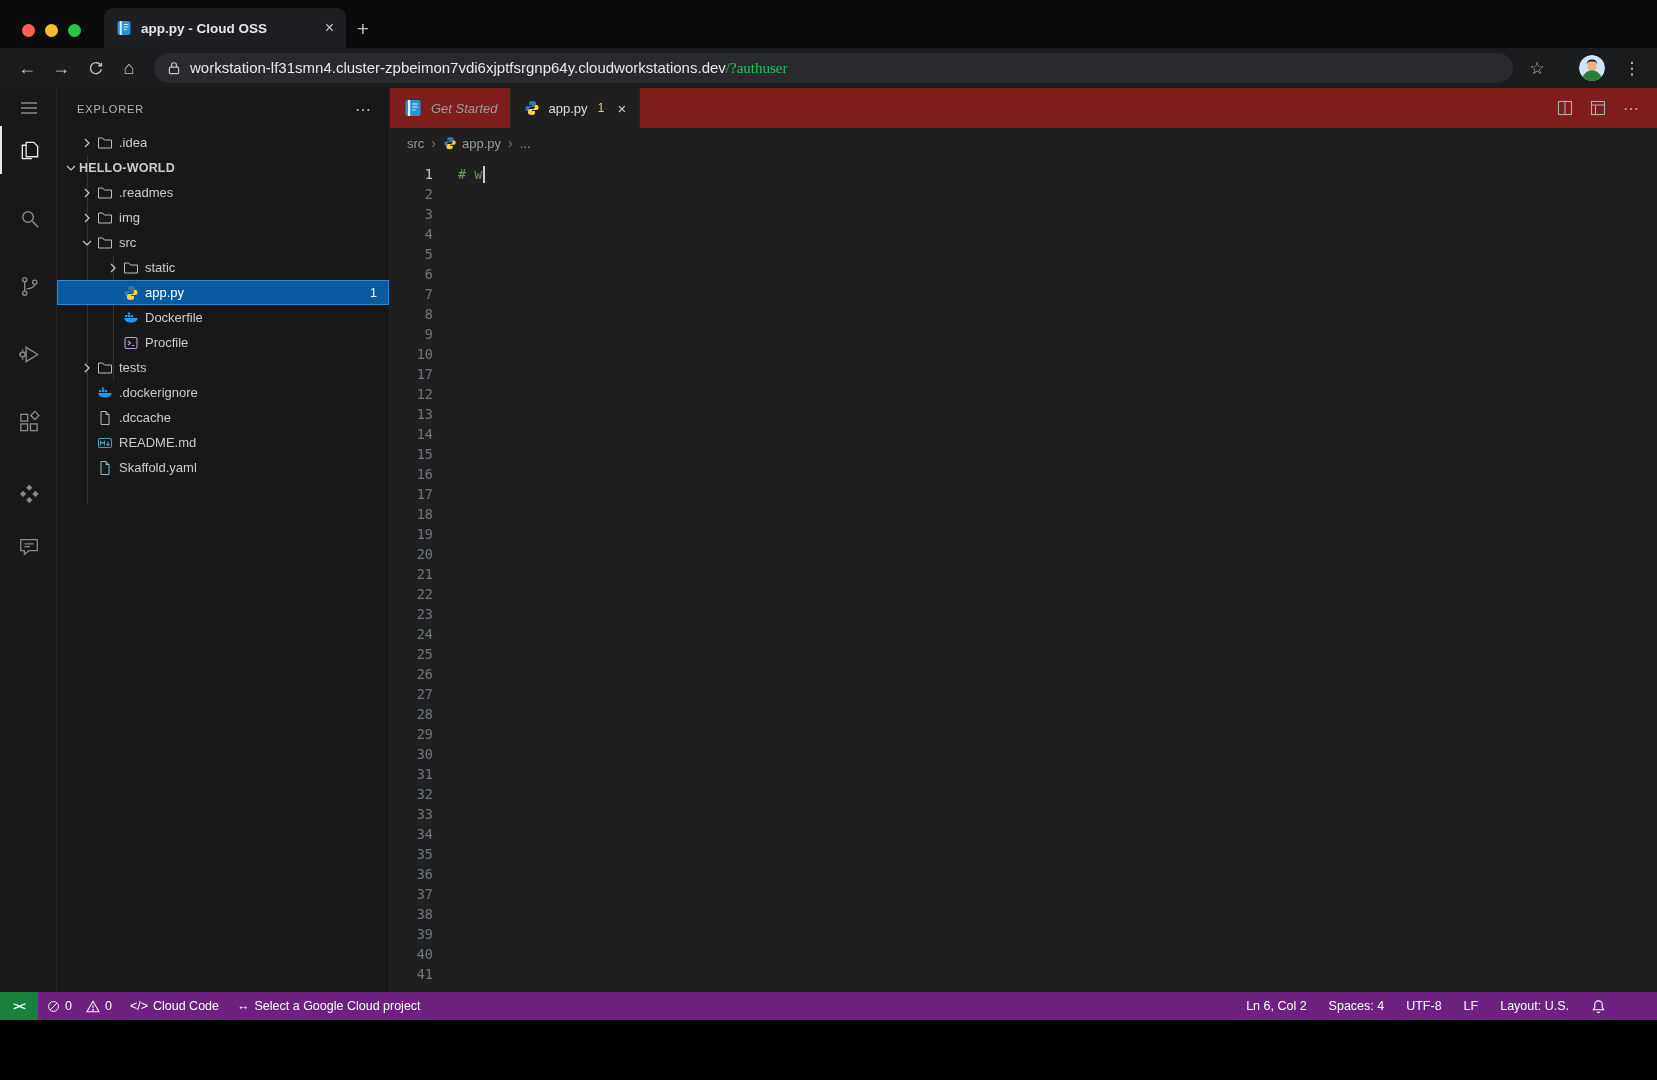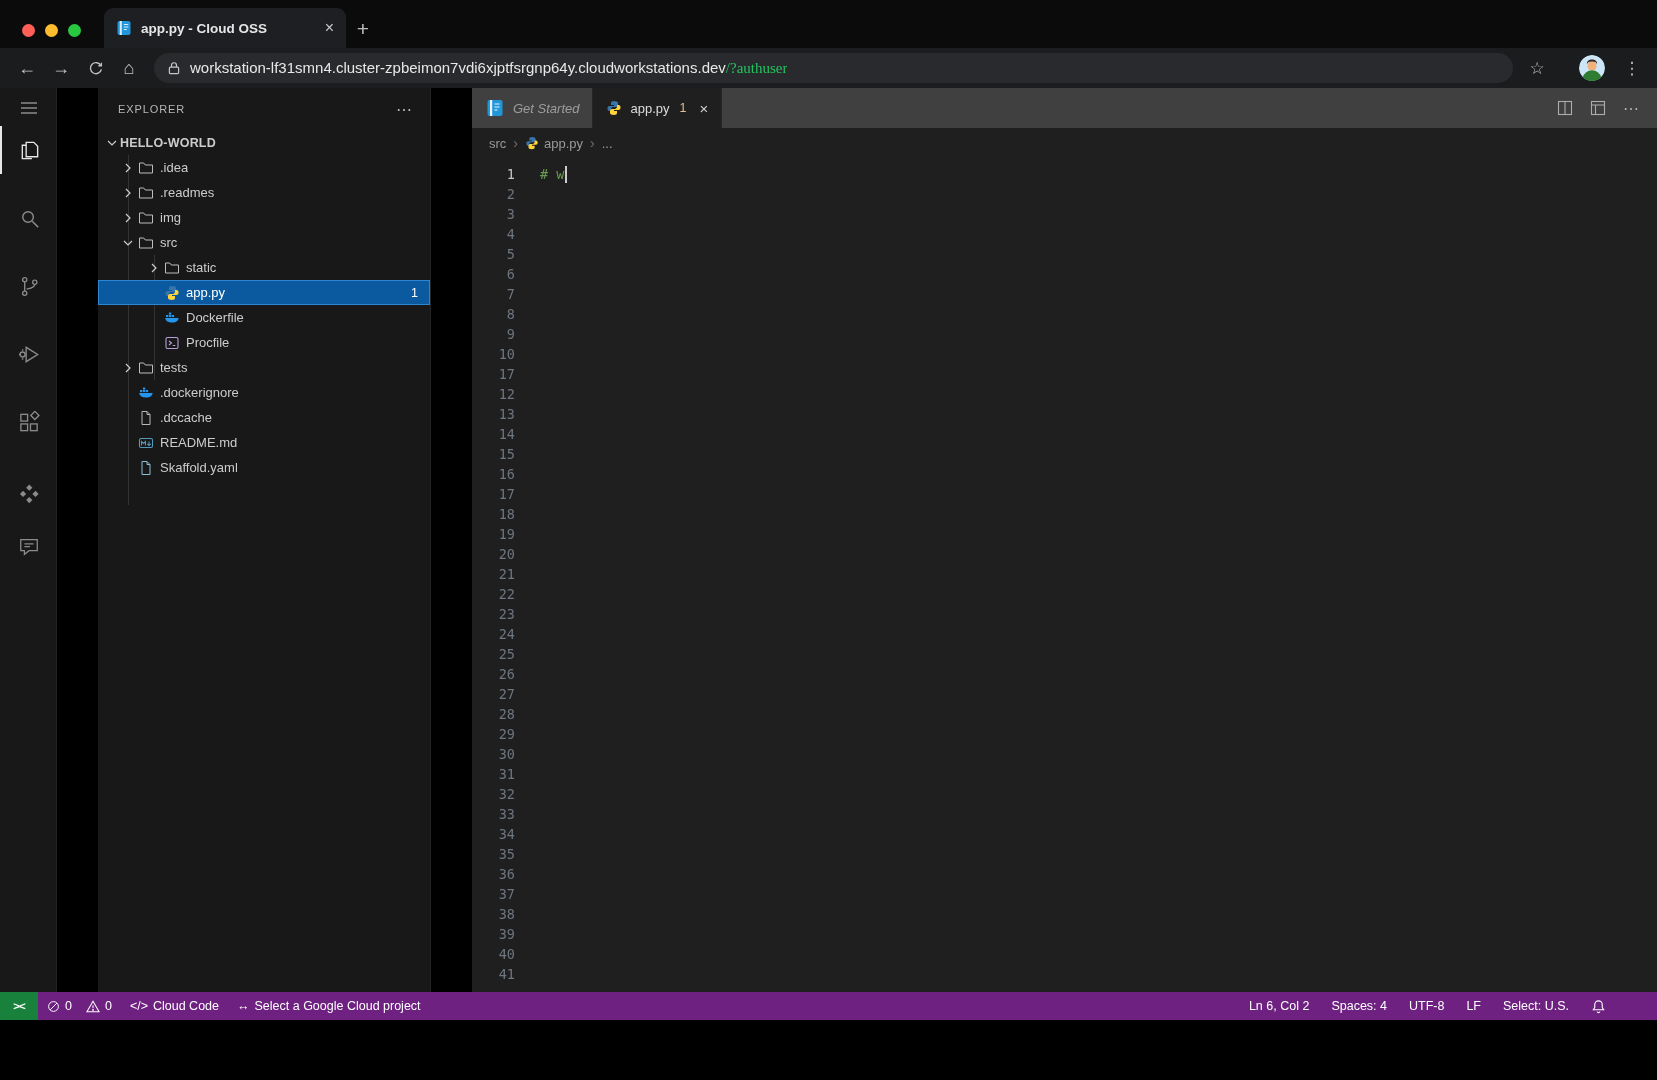--- a/index.html
+++ b/index.html
@@ -19,21 +19,21 @@
   .toolbar { height:40px; background:#1b1c1e; display:flex; align-items:center; padding:0 12px; gap:4px; flex:none; }
   .nav-btn { width:30px; height:30px; display:flex; align-items:center; justify-content:center; color:#c2c2c2; font-size:18px; cursor:pointer; flex:none; }
   .url-field { flex:1; height:30px; background:#292a2d; border-radius:15px; display:flex; align-items:center; padding:0 14px; gap:10px; margin:0 6px; min-width:0; }
   .url-text { color:#e8e8e8; font-size:15px; white-space:nowrap; overflow:hidden; }
   .url-suffix { color:#22c55e;font-family:Liberation Serif, serif; }
   .star-btn { width:28px; height:28px; display:flex; align-items:center; justify-content:center; color:#bdbdbd; font-size:17px; cursor:pointer; flex:none; }
   .avatar { width:26px; height:26px; border-radius:50%; overflow:hidden; margin:0 10px 0 24px; cursor:pointer; flex:none; }
   .kebab-btn { width:26px; height:26px; display:flex; align-items:center; justify-content:center; color:#bdbdbd; font-size:17px; cursor:pointer; flex:none; }
 
   
-  .app { flex:1; display:flex; min-height:0;gap:41px; }
+  .app { flex:1; display:flex; min-height:0; }
 
   .activity-bar { width:57px; background:#181818; border-right:1px solid #232323; display:flex; flex-direction:column; align-items:stretch; padding-top:6px; flex:none; }
   .act { height:48px; display:flex; align-items:center; justify-content:center; color:#8b8b8b; border-left:2px solid transparent; cursor:pointer; }
   .act.menu { height:28px; }
   .act + .act { margin-top:20px; }
   .act.menu + .act { margin-top:4px; }
   .act.active { color:#e7e7e7; border-left-color:#e7e7e7; }
   .act.group-gap { margin-top:25px; }
   .act.tight { margin-top:4px; }
 
@@ -47,21 +47,21 @@
   .row .twisty { width:16px; height:16px; flex:none; display:flex; align-items:center; justify-content:center; }
   .row .ficon { width:16px; height:16px; flex:none; margin:0 6px 0 2px; display:flex; align-items:center; justify-content:center; }
   .row .lbl { white-space:nowrap; overflow:hidden; }
   .d0 { padding-left:6px; } .d1 { padding-left:22px; } .d2 { padding-left:48px; }
   .row.root .lbl { font-weight:700; font-size:12.5px; letter-spacing:.2px; }
   .row.file .twisty { visibility:hidden; }
   .row.selected { background:#0b5aa0; box-shadow:inset 0 0 0 1px #2b87d3; color:#fff; }
   .row .badge { margin-left:auto; margin-right:12px; font-size:12.5px; color:#fff; }
 
   .editor-col { flex:1; display:flex; flex-direction:column; background:#1f1f1f; min-width:0; }
-  .tabbar { height:40px; background:#404040; display:flex; align-items:stretch; flex:none; }
+  .tabbar { height:40px; background:#7f1d1d; display:flex; align-items:stretch; flex:none; }
   .etab { display:flex; align-items:center; gap:8px; padding:0 13px; font-size:13px; color:#9d9d9d; border-right:1px solid #252525; cursor:pointer; }
   .etab.preview .elabel { font-style:italic; }
   .etab.active { background:#1f1f1f; color:#dcdcdc; }
   .etab .tbadge { color:#e2c08d; font-size:12.5px; margin-left:2px; }
   .etab .eclose { color:#cfcfcf; font-size:15px; margin-left:5px; }
   .tab-actions { margin-left:auto; display:flex; align-items:center; gap:17px; padding:0 18px; color:#adadad; }
   .tab-actions > span { cursor:pointer; display:flex; align-items:center; }
   .tab-actions .dots { font-size:16px; }
 
   .breadcrumbs { height:30px; display:flex; align-items:center; padding-left:17px; font-size:13px; color:#9a9a9a; gap:7px; flex:none; }
@@ -222,41 +222,41 @@
 
     <div class="sidebar">
       <div class="sb-header">
         <span class="sb-title">EXPLORER</span>
         <span class="sb-more">⋯</span>
       </div>
       <div class="tree">
         <div class="guide" style="left:30px; top:25px; height:350px;"></div>
         <div class="guide" style="left:56px; top:125px; height:125px;"></div>
 
-        <div class="row root d0">
-          <span class="twisty">
-              <svg width="16" height="16" viewBox="0 0 16 16" fill="none" stroke="#cccccc" stroke-width="1.2">
-                <path d="M4 6l4 4 4-4"></path>
-              </svg>
-            </span>
-          <span class="lbl">HELLO-WORLD</span>
-        </div>
-
         <div class="row d1 folder">
           <span class="twisty">
               <svg width="16" height="16" viewBox="0 0 16 16" fill="none" stroke="#cccccc" stroke-width="1.2">
                 <path d="M6 4l4 4-4 4"></path>
               </svg>
             </span>
           <span class="ficon">
               <svg width="16" height="16" viewBox="0 0 16 16" fill="none" stroke="#bdbdbd" stroke-width="1">
                 <path d="M1.5 13V3h4.2l1.6 2h7.2v8z"></path>
               </svg>
             </span>
           <span class="lbl">.idea</span>
+        </div>
+
+        <div class="row root d0">
+          <span class="twisty">
+              <svg width="16" height="16" viewBox="0 0 16 16" fill="none" stroke="#cccccc" stroke-width="1.2">
+                <path d="M4 6l4 4 4-4"></path>
+              </svg>
+            </span>
+          <span class="lbl">HELLO-WORLD</span>
         </div>
         <div class="row d1 folder">
           <span class="twisty">
               <svg width="16" height="16" viewBox="0 0 16 16" fill="none" stroke="#cccccc" stroke-width="1.2">
                 <path d="M6 4l4 4-4 4"></path>
               </svg>
             </span>
           <span class="ficon">
               <svg width="16" height="16" viewBox="0 0 16 16" fill="none" stroke="#bdbdbd" stroke-width="1">
                 <path d="M1.5 13V3h4.2l1.6 2h7.2v8z"></path>
@@ -533,21 +533,21 @@
     </div>
     <div class="sbitem">
       <span>↔</span>
       <span>Select a Google Cloud project</span>
     </div>
     <div class="sb-right">
       <div class="sbitem">Ln 6, Col 2</div>
       <div class="sbitem">Spaces: 4</div>
       <div class="sbitem">UTF-8</div>
       <div class="sbitem">LF</div>
-      <div class="sbitem">Select: U.S.</div>
+      <div class="sbitem">Layout: U.S.</div>
       <div class="sbitem">
         <span>
             <svg width="15" height="15" viewBox="0 0 16 16" fill="none" stroke="#fff" stroke-width="1.2">
               <path d="M8 2a4 4 0 0 1 4 4v3l1.5 2.5h-11L4 9V6a4 4 0 0 1 4-4z"></path>
               <path d="M6.5 13.5a1.6 1.6 0 0 0 3 0"></path>
             </svg>
           </span>
       </div>
     </div>
   </div>

